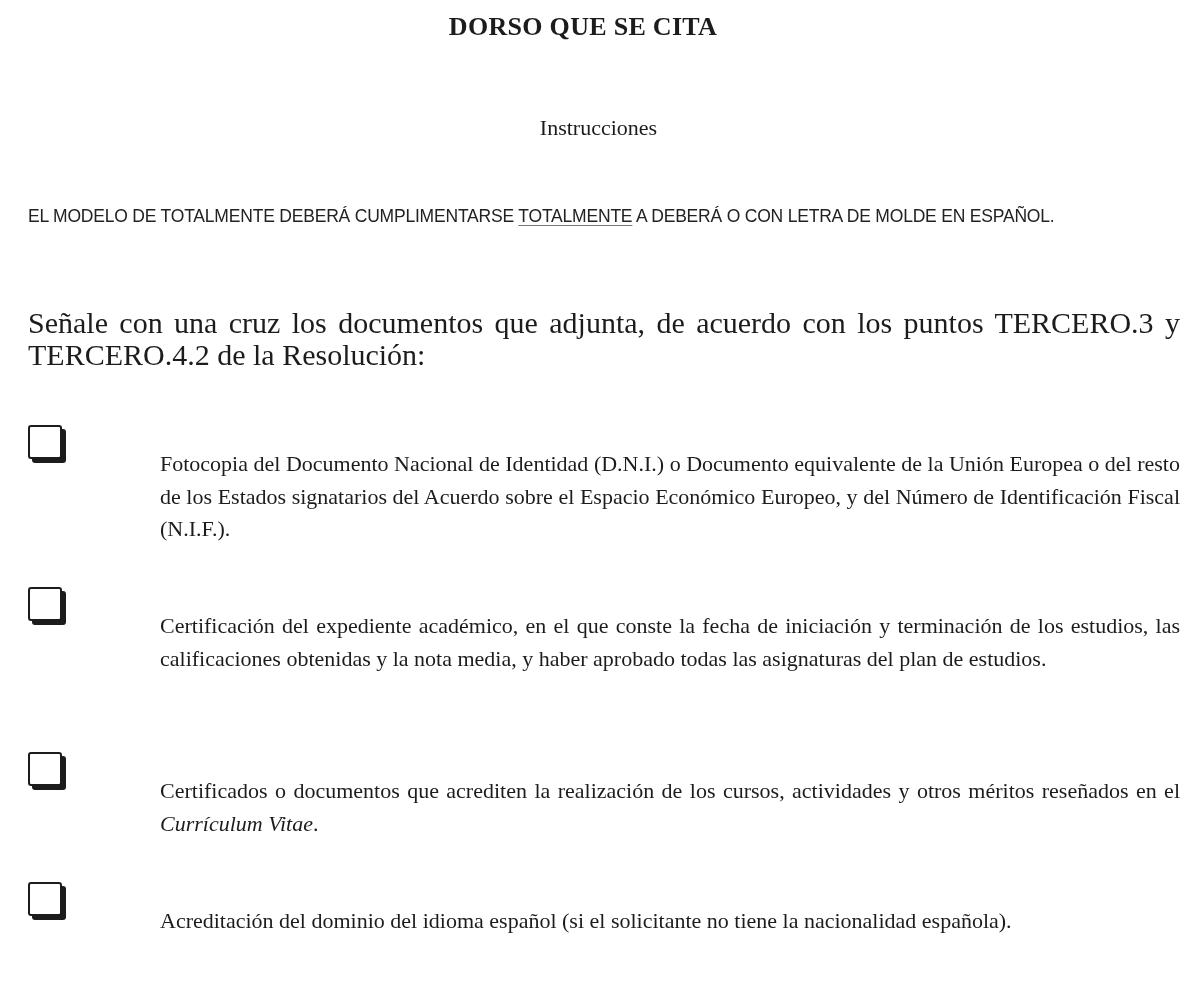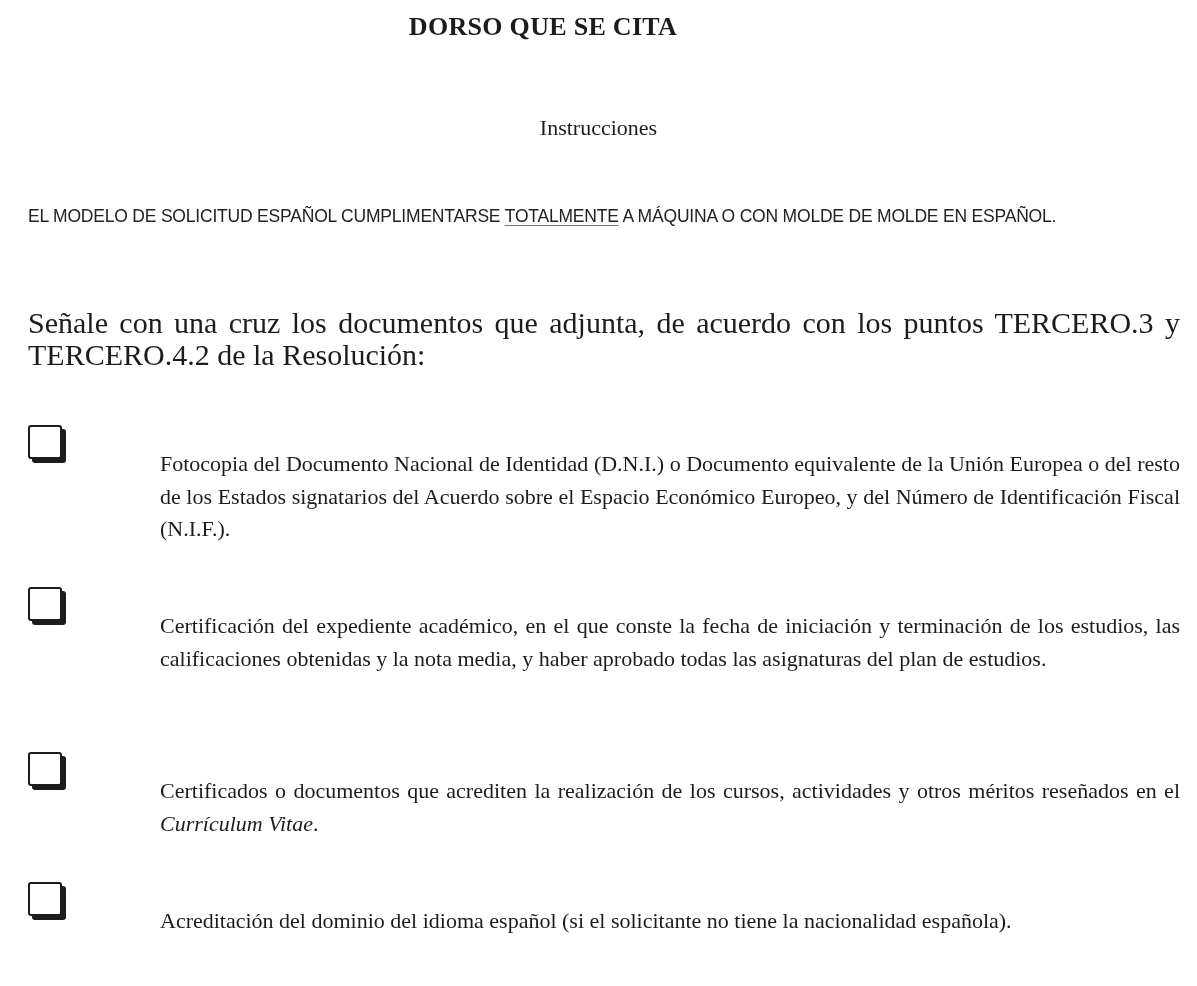--- a/index.html
+++ b/index.html
@@ -3,21 +3,21 @@
 <meta charset="utf-8">
 <style>
   html, body { margin: 0; padding: 0; background: #ffffff; }
   body {
     width: 1197px; height: 986px; position: relative; overflow: hidden;
     color: #1c1c1c;
     font-family: "Liberation Serif", "DejaVu Serif", serif;
   }
   .title {
     position: absolute; top: 12px; left: 0; width: 1086px;
-    text-align: center; font-weight: bold; font-size: 26px; letter-spacing: 0.3px;
+    text-align: center; font-weight: bold; font-size: 26px; letter-spacing: 0.3px; padding-left: 40px;
   }
   .subtitle {
     position: absolute; top: 115px; left: 0; width: 1197px;
     text-align: center; font-size: 22px;
   }
   .caps-para {
     position: absolute; top: 204px; left: 28px; width: 1150px;
     font-family: "Liberation Sans", "DejaVu Sans", sans-serif;
     font-size: 17.5px; line-height: 25px; color: #222;
     letter-spacing: -0.2px;
@@ -44,21 +44,21 @@
   .item-text i { font-style: italic; }
 </style>
 </head>
 <body>
 
 <div class="title">DORSO QUE SE CITA</div>
 
 <div class="subtitle">Instrucciones</div>
 
 <div class="caps-para">
-  <span>EL MODELO DE SOLICITUD ESPAÑOL CUMPLIMENTARSE </span><u>TOTALMENTE</u><span> A MÁQUINA O CON MOLDE DE MOLDE EN ESPAÑOL.</span>
+  <span>EL MODELO DE TOTALMENTE DEBERÁ CUMPLIMENTARSE </span><u>TOTALMENTE</u><span> A DEBERÁ O CON LETRA DE MOLDE EN ESPAÑOL.</span>
 </div>
 
 <div class="intro-para">Señale con una cruz los documentos que adjunta, de acuerdo con los puntos TERCERO.3 y TERCERO.4.2 de la Resolución:</div>
 
 <div class="item" style="top:425px;">
   <div class="checkbox" role="checkbox" aria-checked="false"></div>
   <div class="item-text">Fotocopia del Documento Nacional de Identidad (D.N.I.) o Documento equivalente de la Unión Europea o del resto de los Estados signatarios del Acuerdo sobre el Espacio Económico Europeo, y del Número de Identificación Fiscal (N.I.F.).</div>
 </div>
 
 <div class="item" style="top:587px;">

